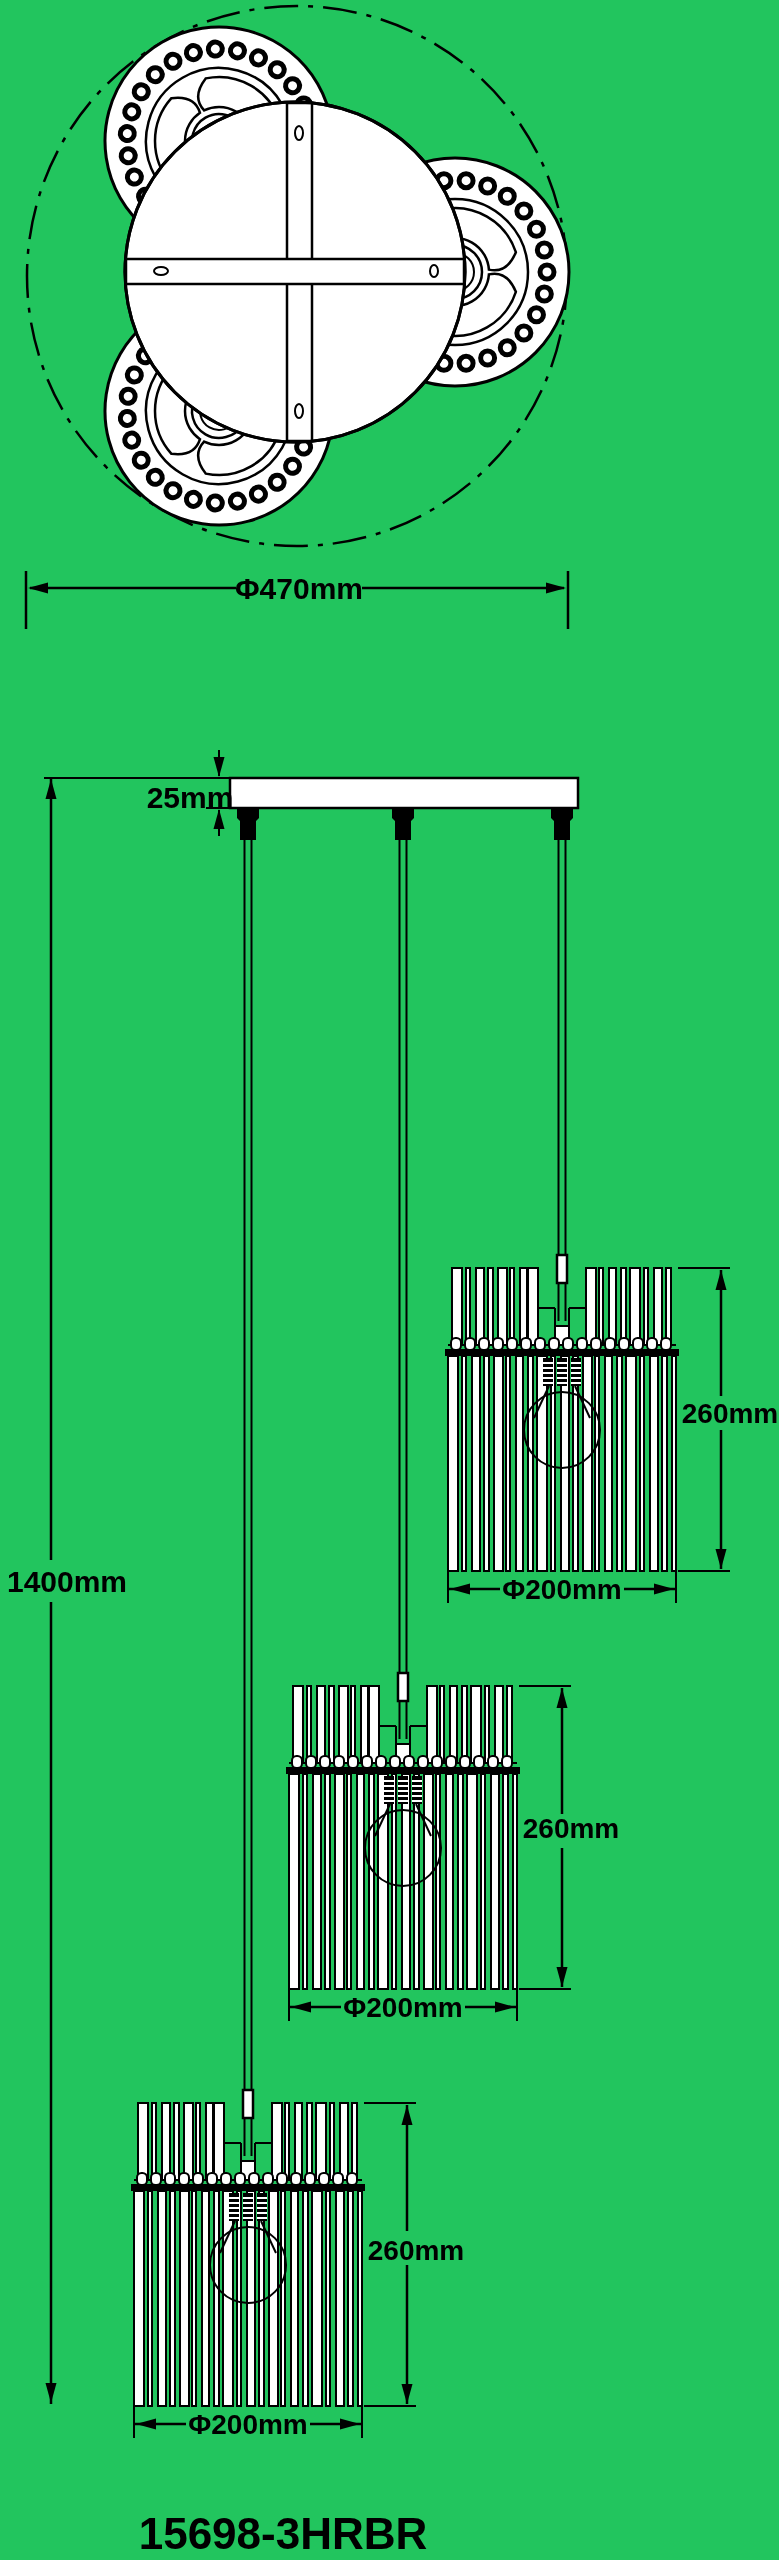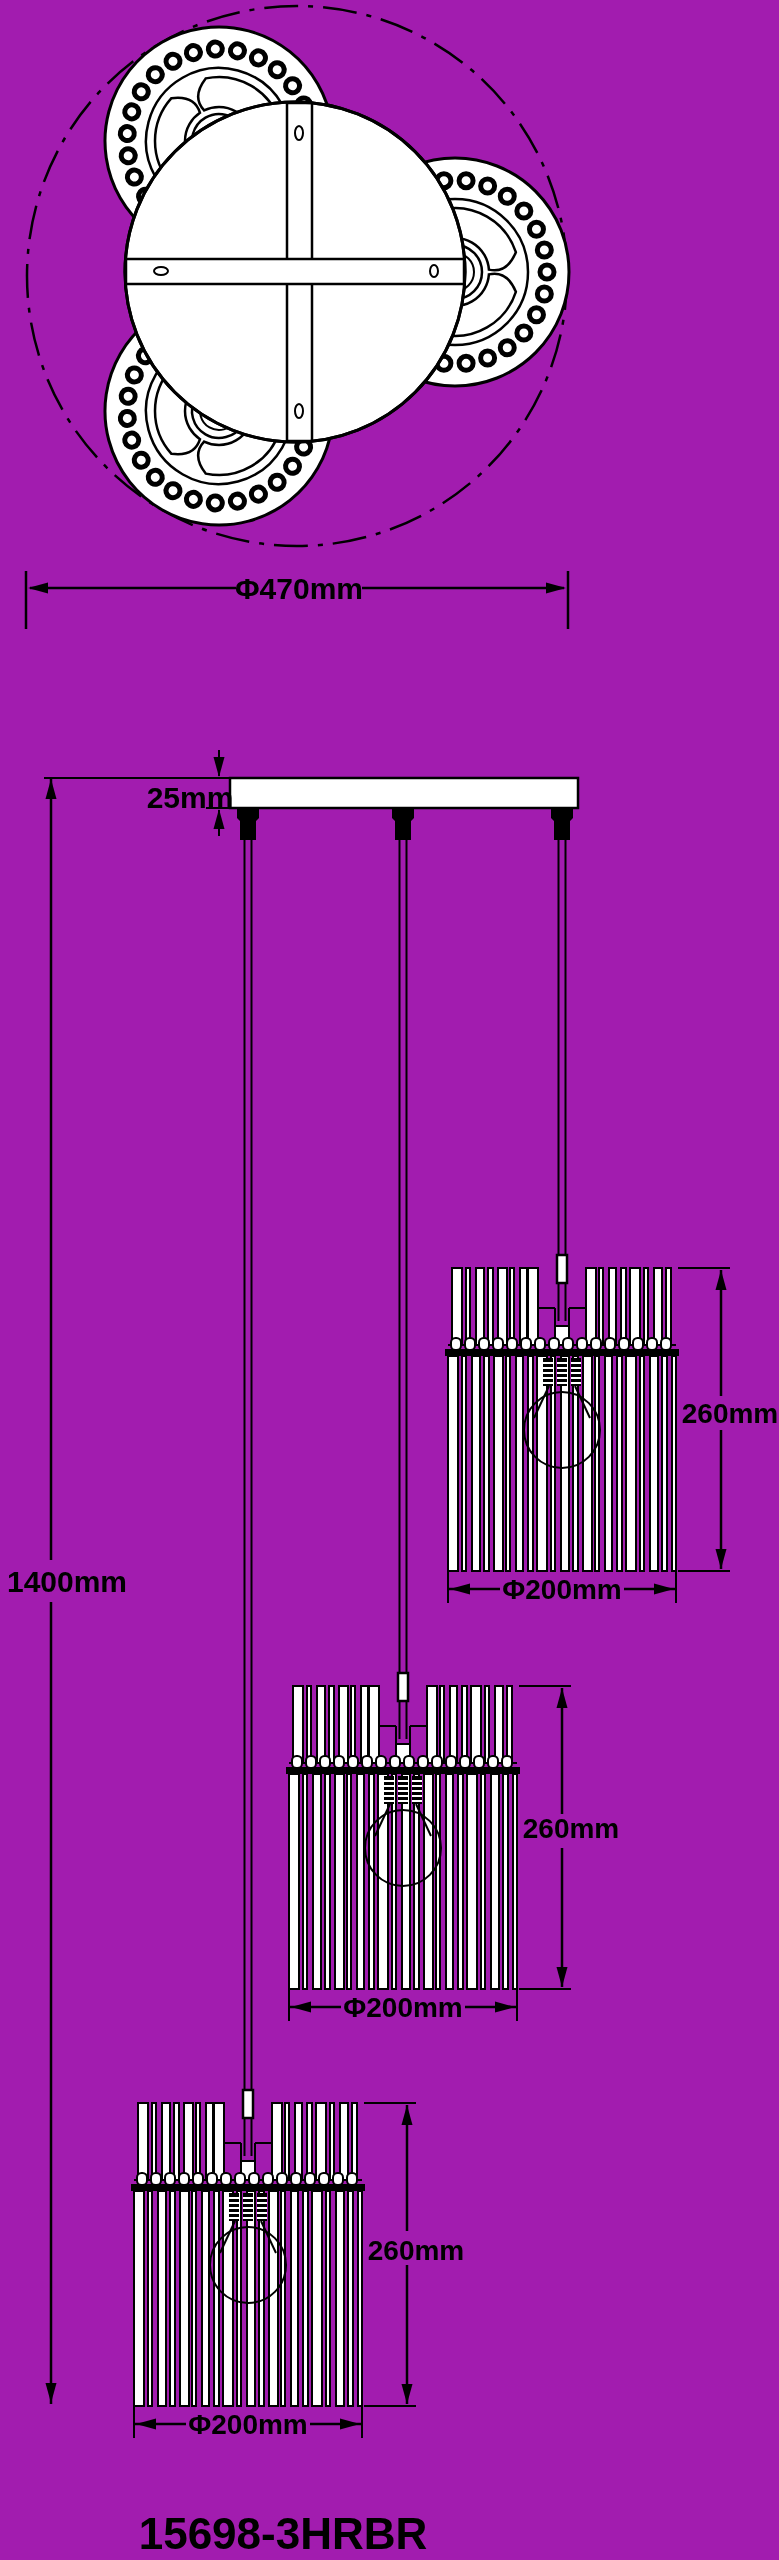--- a/index.html
+++ b/index.html
@@ -1,16 +1,16 @@
 <!DOCTYPE html>
 <html><head>
 <meta charset="utf-8">
 <style>
   html,body{margin:0;padding:0;background:#fff;}
-  .stage{position:relative;width:779px;height:2560px;background:#a21caf;overflow:hidden;
+  .stage{position:relative;width:779px;height:2560px;background:#22c55e;overflow:hidden;
          font-family:"Liberation Sans", sans-serif;}
   svg{position:absolute;left:0;top:0;}
   text{font-family:"Liberation Sans", sans-serif;font-weight:bold;fill:#000;}
   .dim-label{font-size:28px;}
   .big-label{font-size:30px;}
   .model-label{font-size:44px;letter-spacing:0px;}
 </style>
 </head>
 <body>
 

